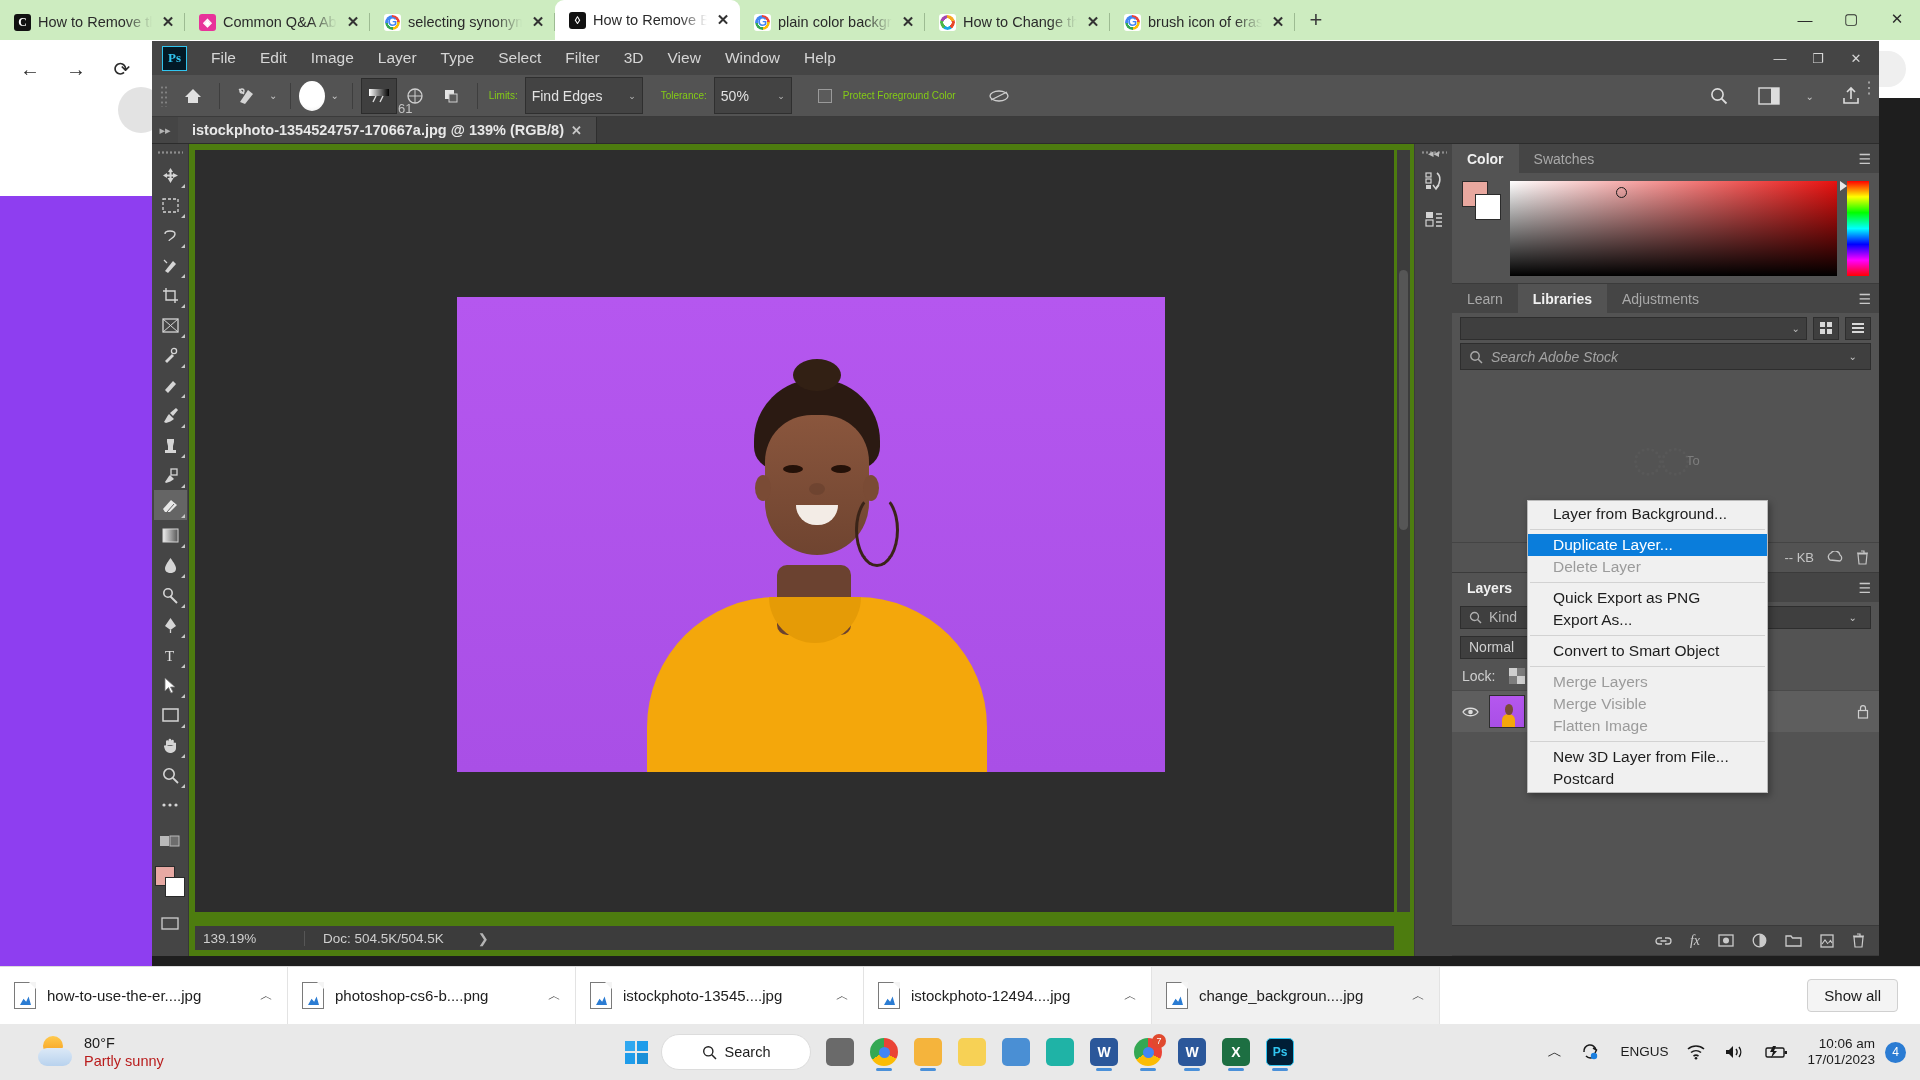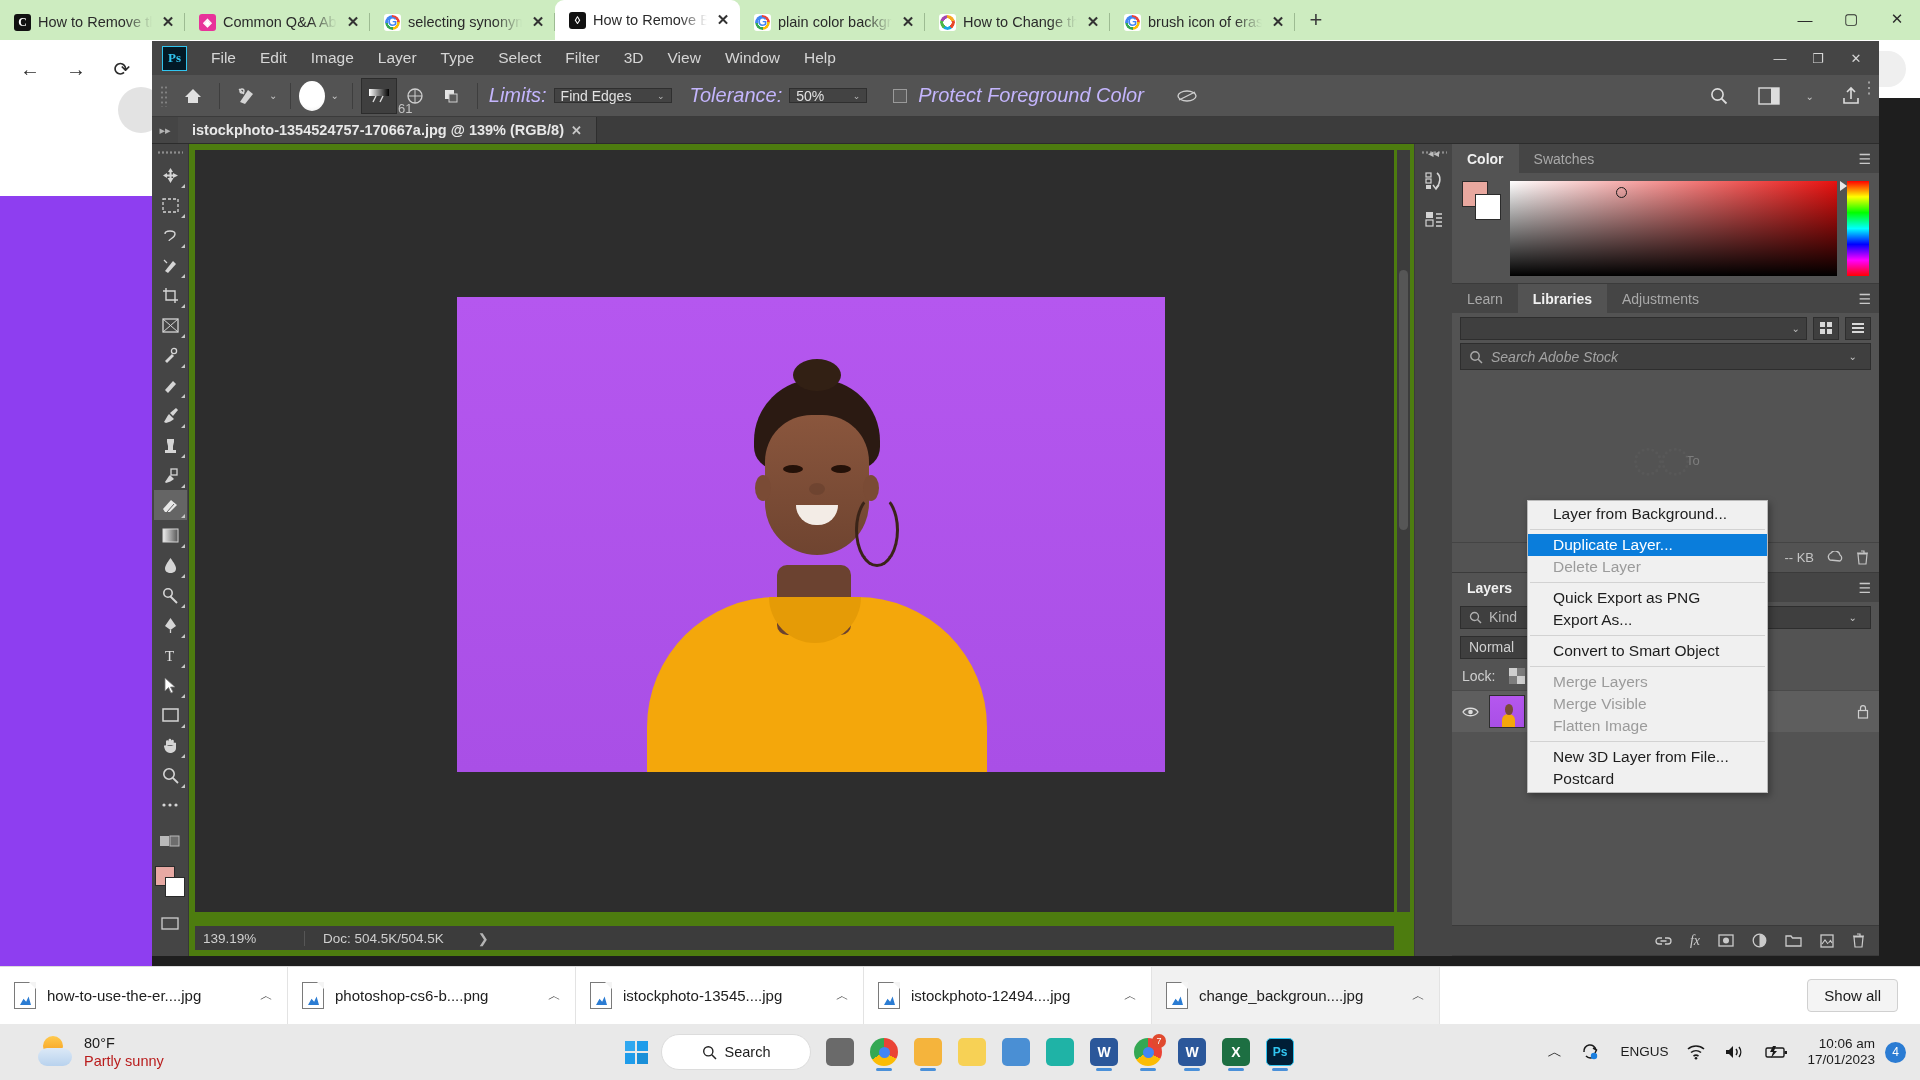--- a/index.html
+++ b/index.html
@@ -181,23 +181,23 @@
     background-size: 4px 5px; opacity: .85;
     margin-right: 6px;
   }
   .opt-icon {
     width: 36px; height: 36px;
     display: flex; align-items: center; justify-content: center;
     color: #d8d8d8;
   }
   .opt-sep { width: 1px; height: 26px; background: #3e3e3e; margin: 0 8px; }
   .caret { font-size: 10px; color: #c6c6c6; padding: 0 5px; }
-  .opt-label { font-size: 20px; color: #c4b5fd; margin: 0 7px 0 3px; font-style: italic; }
+  .opt-label { font-size: 10px; color: #84cc16; margin: 0 7px 0 3px; }
   .opt-select {
-    height: 15px; background: #434343; border: 1px solid #2f2f2f;
+    height: 37px; background: #434343; border: 1px solid #2f2f2f;
     color: #e2e2e2; font-size: 14px;
     display: flex; align-items: center; padding: 0 6px;
     min-width: 96px;
   }
   .opt-select .sv { flex: 1 1 auto; }
   .opt-select .sc { font-size: 9px; color: #bbb; padding-left: 8px; }
   .opt-check {
     width: 14px; height: 14px; border: 1px solid #9a9a9a;
     background: #5b5b5b; margin-right: 8px;
   }

